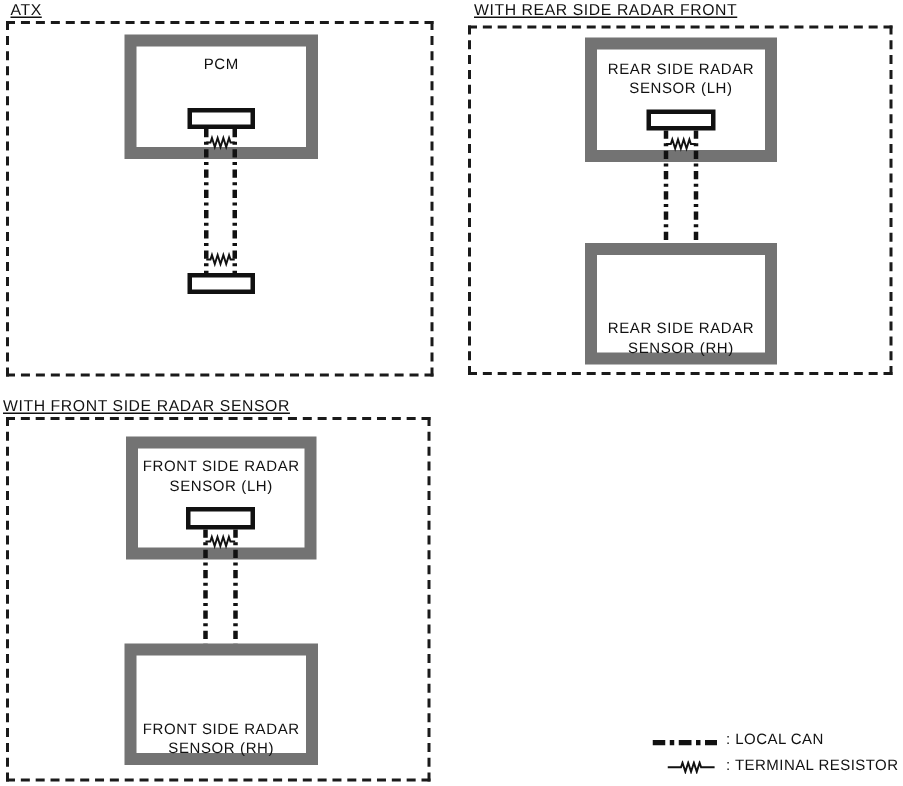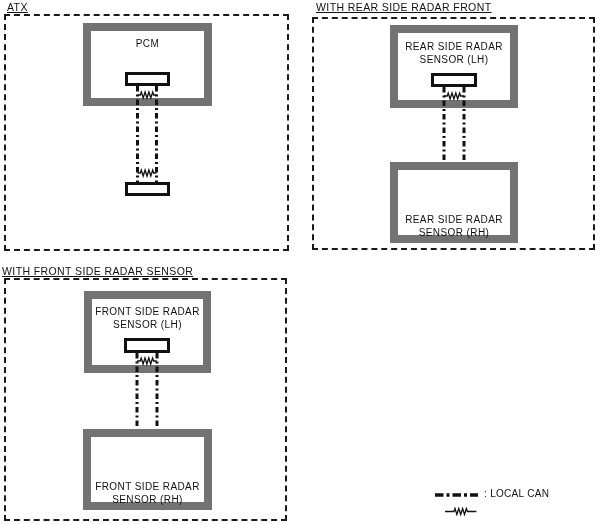--- a/index.html
+++ b/index.html
@@ -129,16 +129,17 @@
         </svg>
       </span>
       <span class="legend-label">: LOCAL CAN</span>
     </div>
     <div class="legend-row">
       <span class="legend-sym">
         <svg width="33" height="9" viewBox="0 0 33 9">
           <path d="M0,4.5 h9 l1,-3 l1.9,6 l1.9,-6 l1.9,6 l1.9,-6 l1.9,6 l1.9,-6 l1,3 h9" stroke="#111" stroke-width="1.3" fill="none"></path>
         </svg>
       </span>
+      <span class="legend-label">: TERMINAL RESISTOR</span>
     </div>
   </div>
 
 </div>
 
 </body></html>

